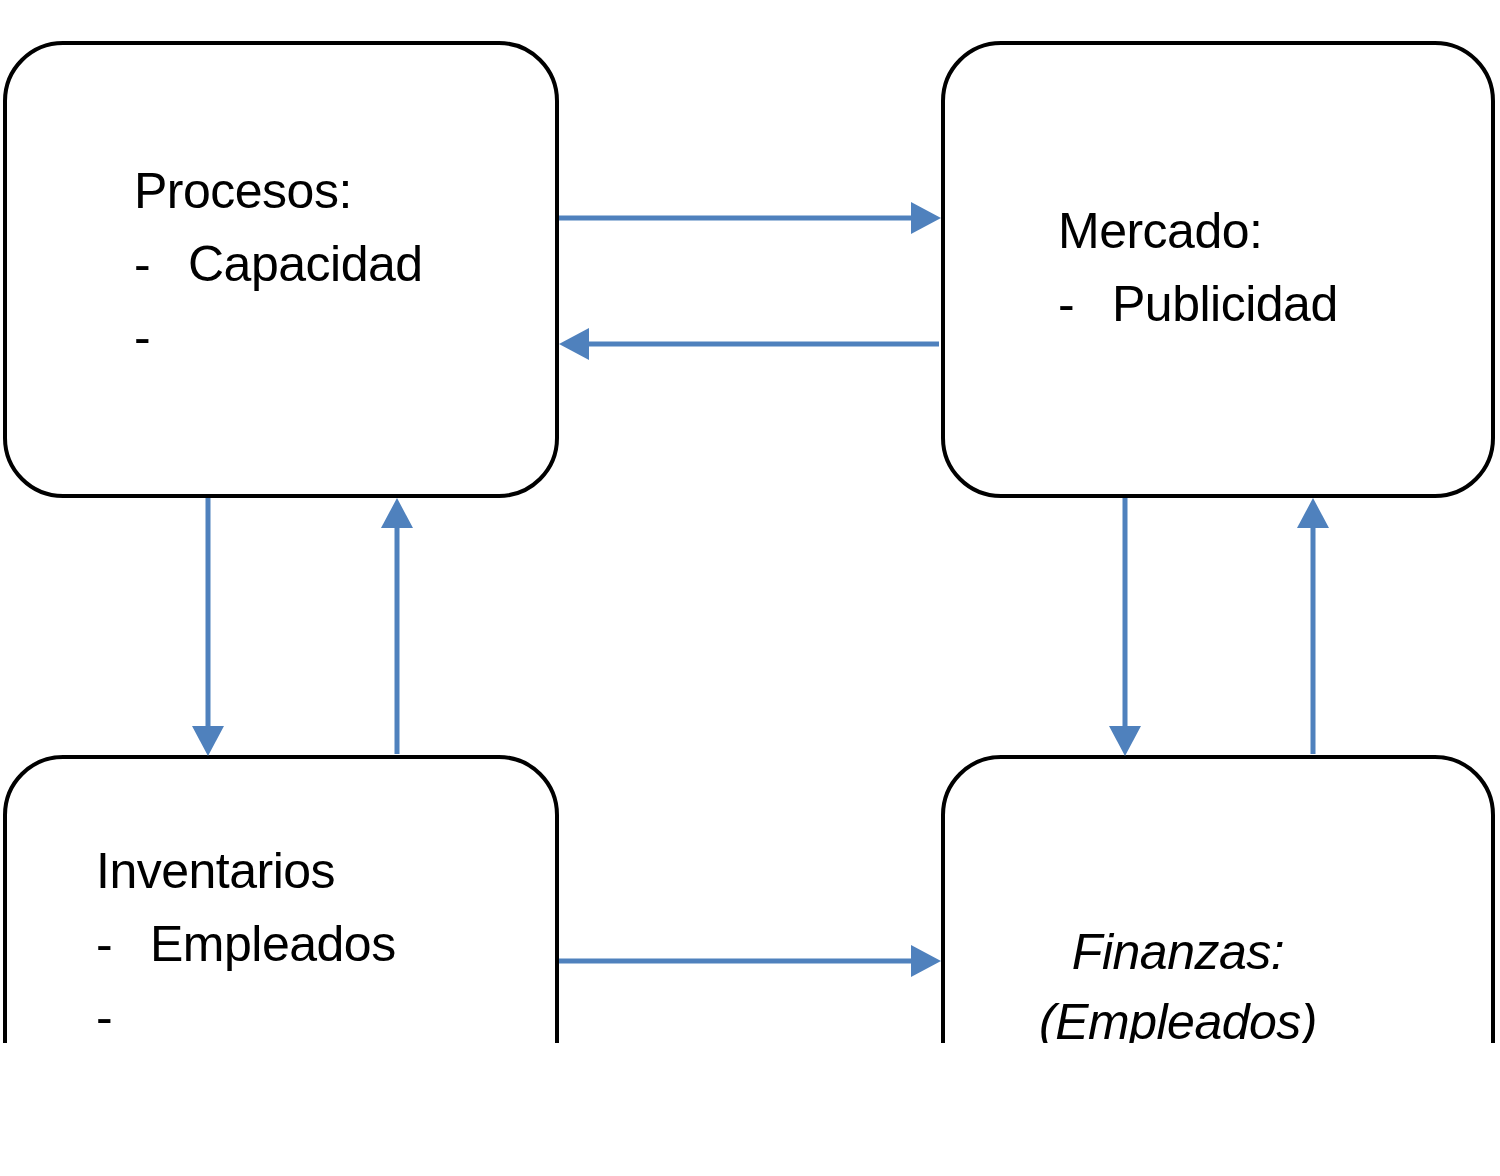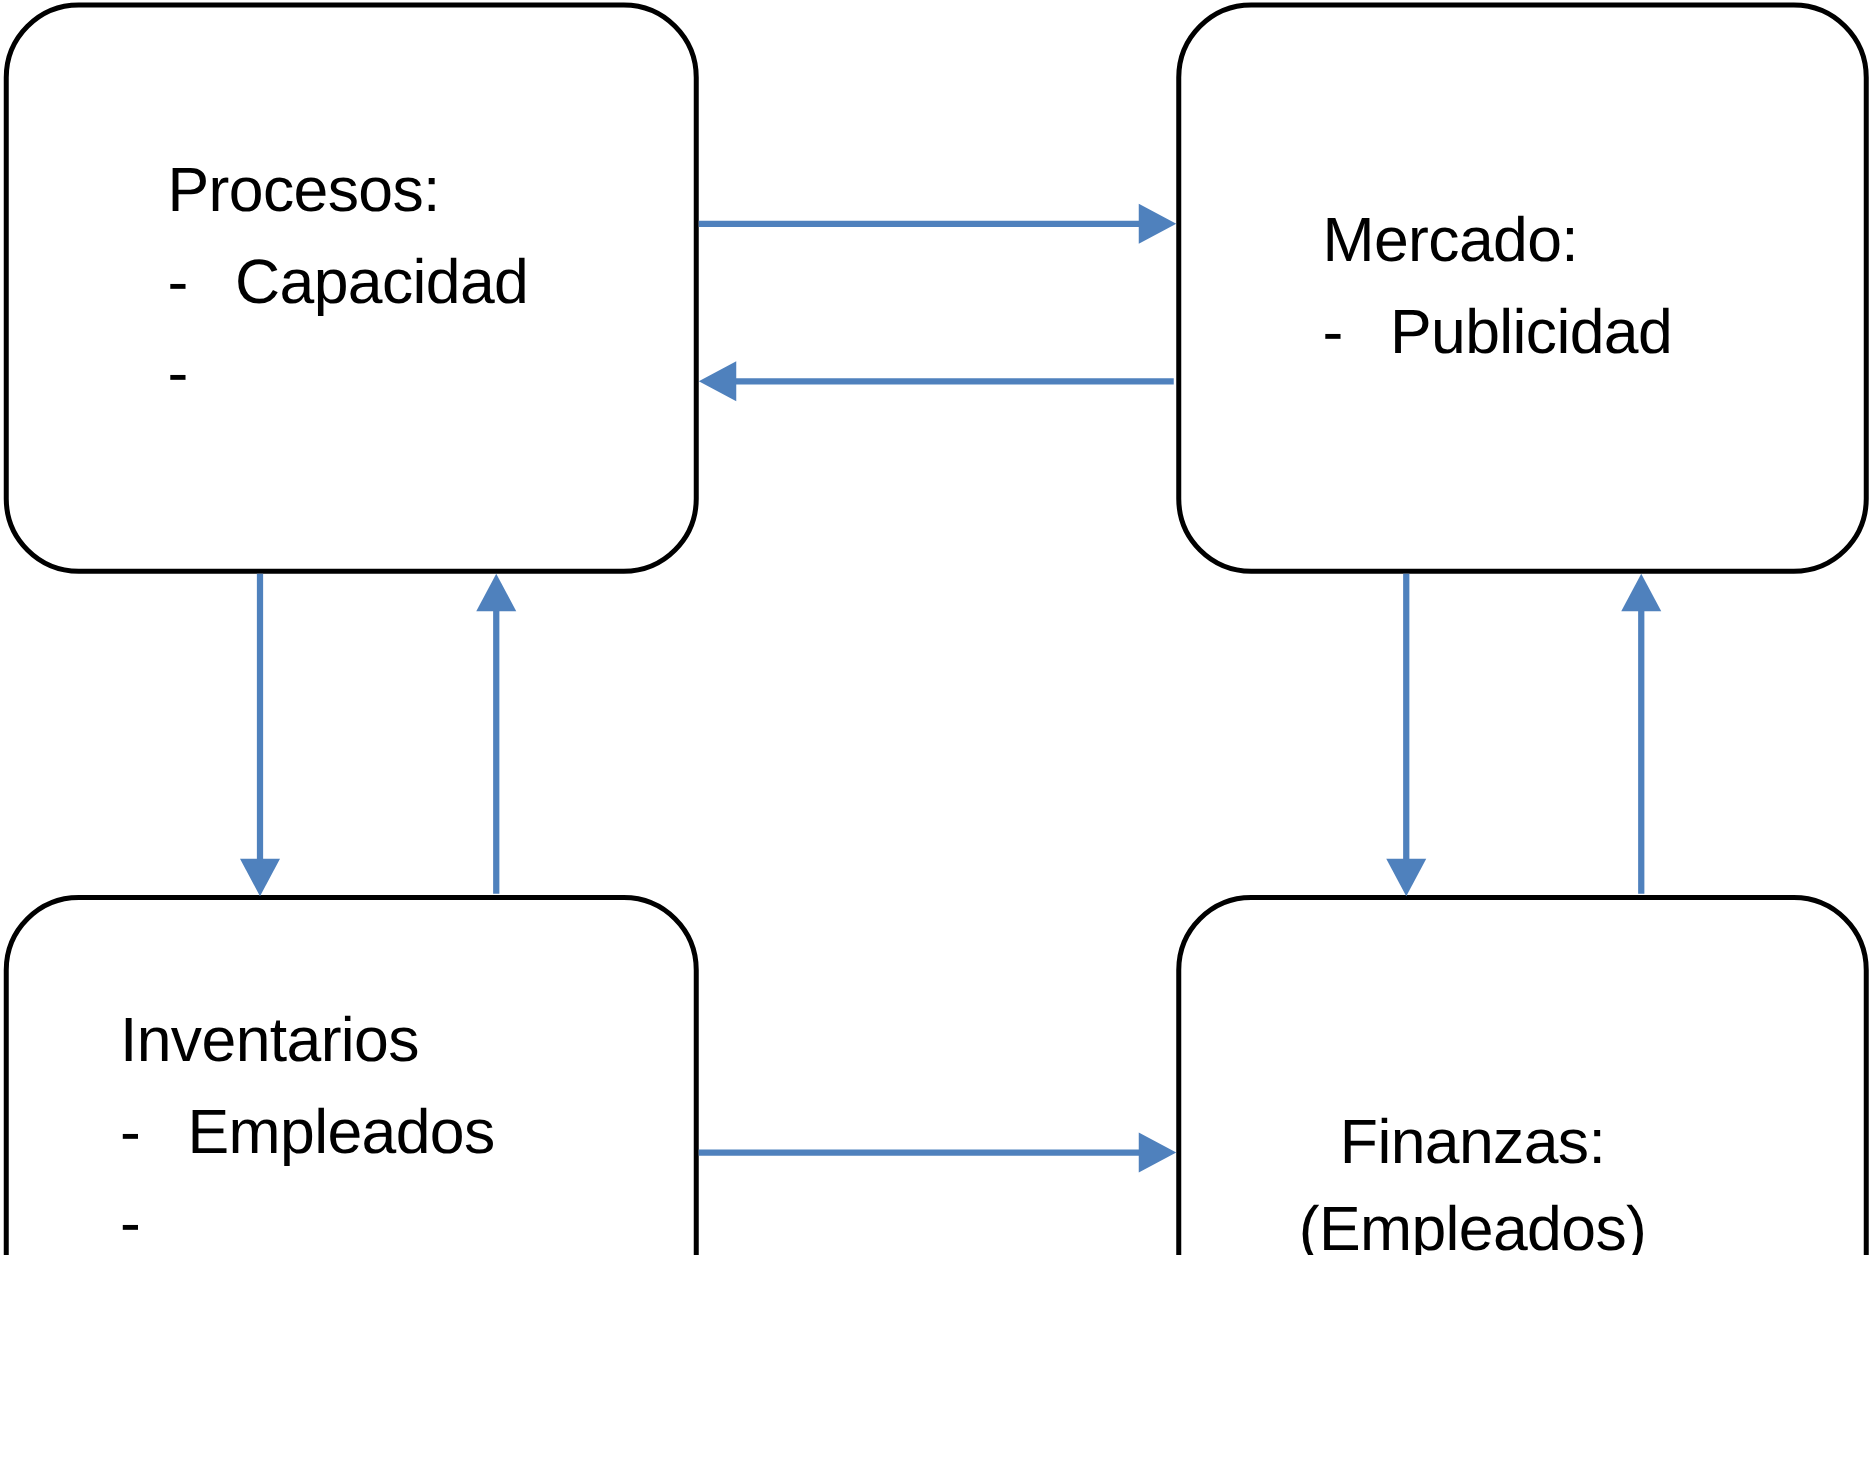--- a/index.html
+++ b/index.html
@@ -8,20 +8,21 @@
     background: #ffffff;
   }
   #canvas {
     position: relative;
     width: 1500px;
     height: 1004px;
     background: #ffffff;
     font-family: "Liberation Sans", sans-serif;
     color: #000000;
     overflow: hidden;
+    margin-top: 39px;
   }
   .box {
     position: absolute;
     background: #ffffff;
     border: 4px solid #000000;
     border-radius: 60px;
     box-sizing: border-box;
   }
   #box-procesos     { left: 3px;   top: 2px;   width: 556px; height: 457px; }
   #box-mercado      { left: 941px; top: 2px;   width: 554px; height: 457px; }
@@ -31,21 +32,21 @@
   .content {
     position: absolute;
     font-size: 50px;
     line-height: 73px;
     letter-spacing: -0.5px;
     white-space: nowrap;
   }
   #content-procesos     { left: 134px;  top: 116px; }
   #content-mercado      { left: 1058px; top: 156px; }
   #content-conocimiento { left: 96px;   top: 796px; }
-  #content-finanzas     { left: 901px;  top: 878px; width: 554px; text-align: center; line-height: 70px; }
+  #content-finanzas     { left: 901px;  top: 878px; width: 554px; text-align: center; line-height: 70px; font-style: italic; }
 
   .bullet-row { display: flex; }
   .dash { display: inline-block; width: 54px; flex: 0 0 54px; }
 
   #arrow-layer {
     position: absolute;
     left: 0; top: 0;
     width: 1500px;
     height: 1176px;
     pointer-events: none;

